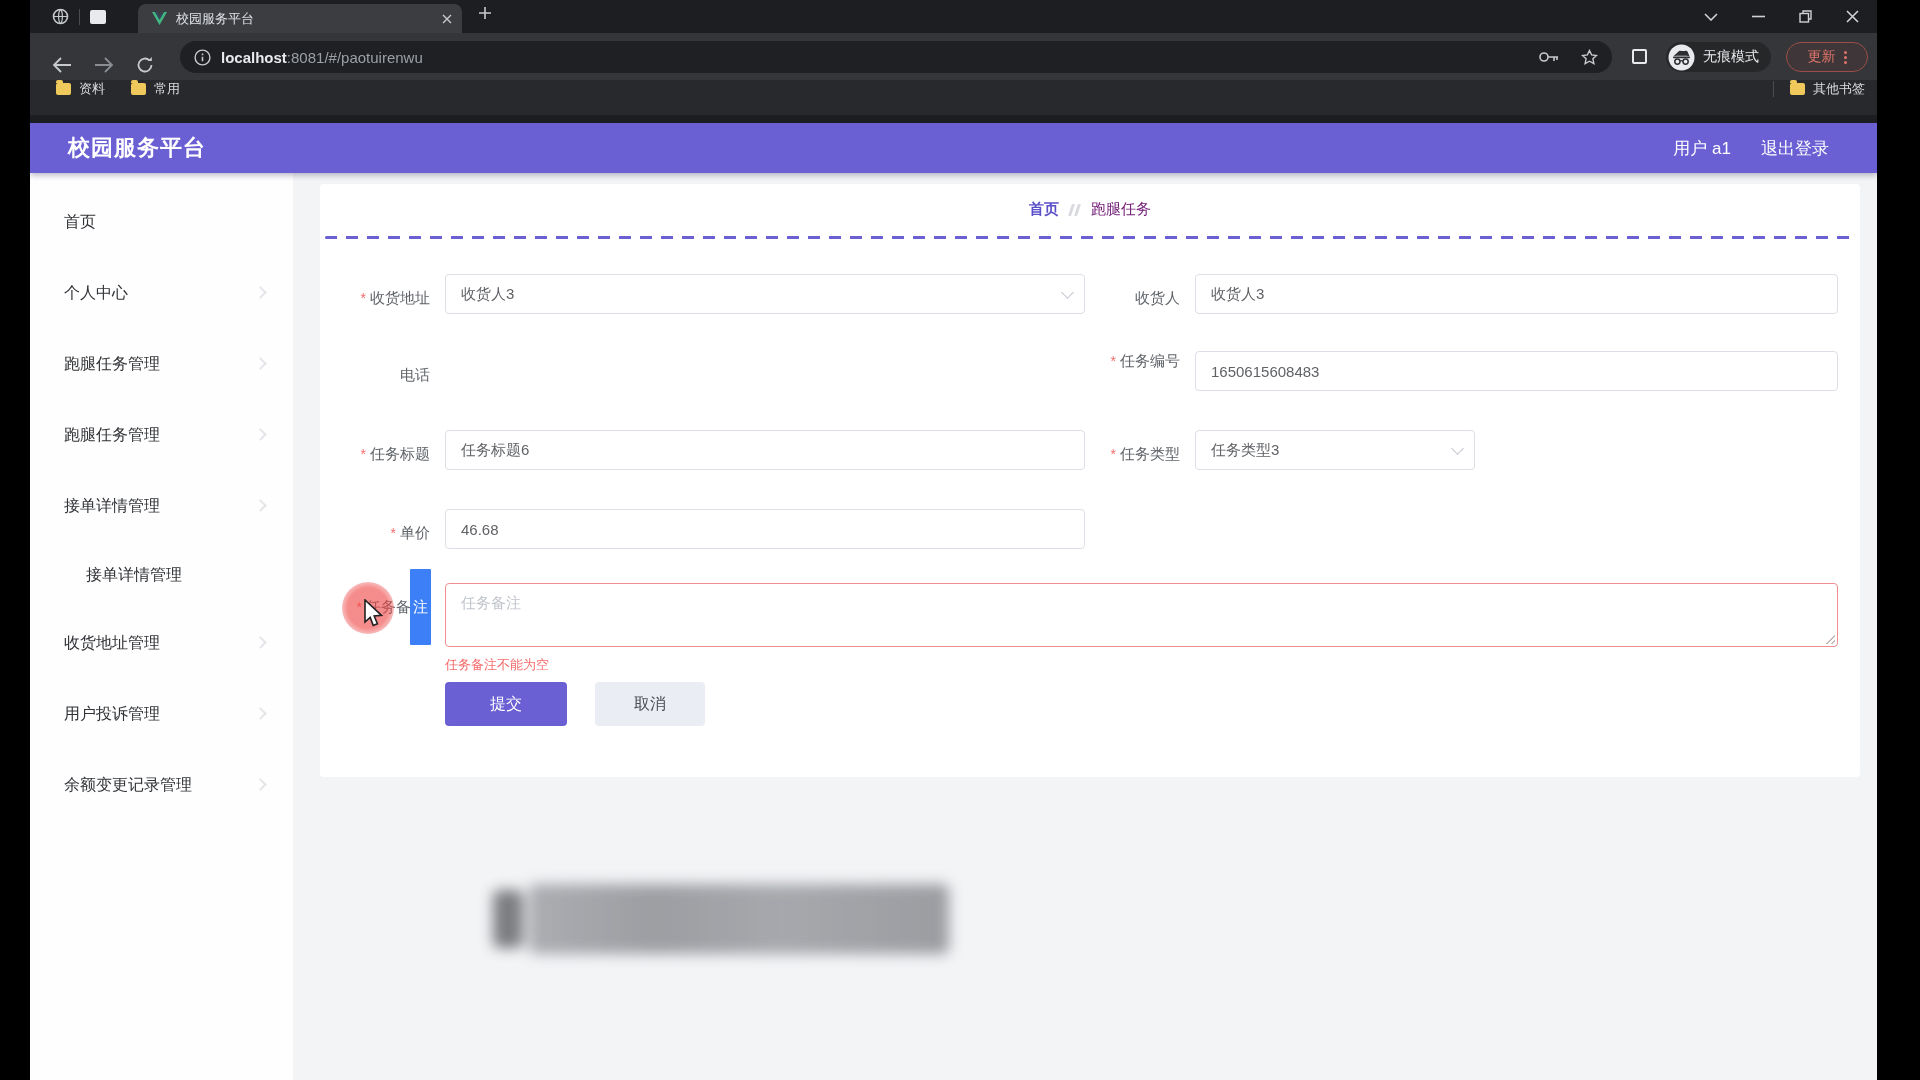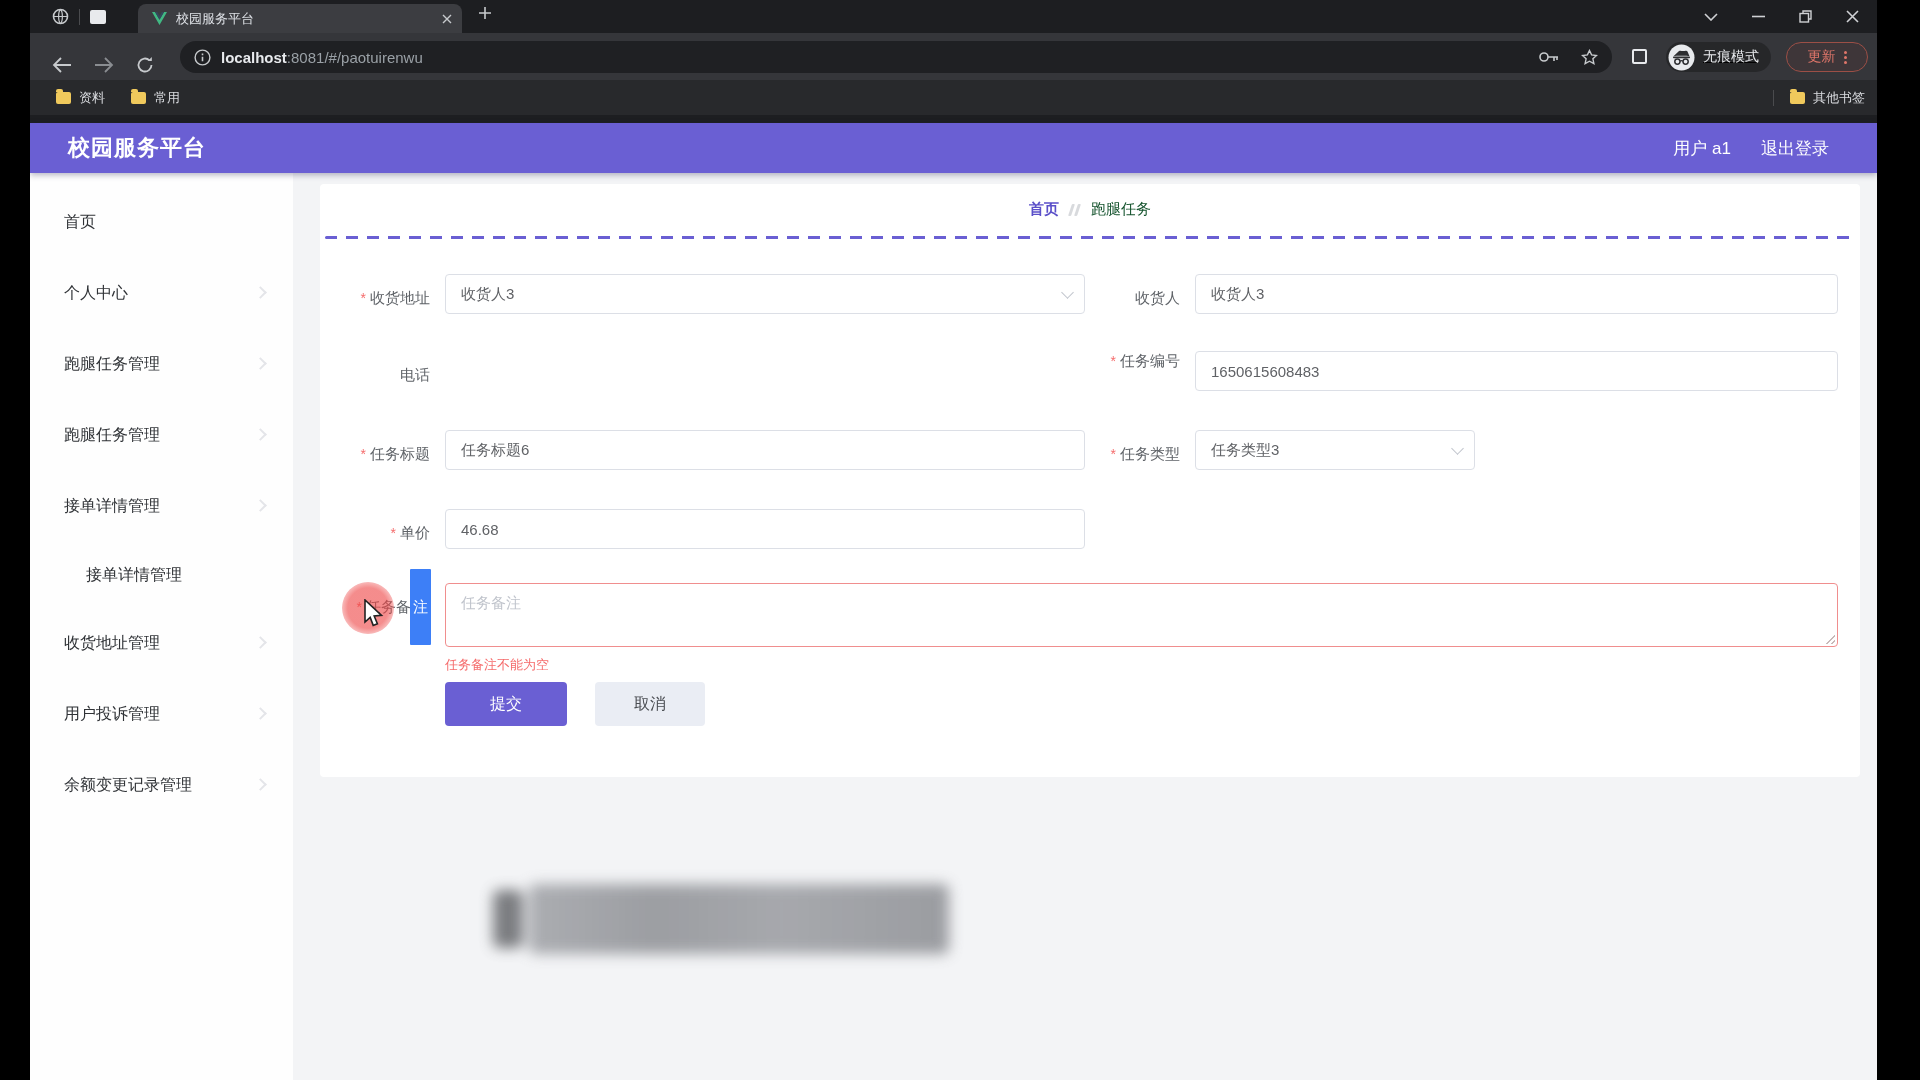--- a/index.html
+++ b/index.html
@@ -19,28 +19,28 @@
   .newtab { position:absolute; left:448px; top:6px; }
   .win-controls { position:absolute; right:8px; top:0; height:33px; display:flex; align-items:center; gap:34px; padding-right:10px; }
 
   .toolbar { position:absolute; left:0; top:33px; width:100%; height:64px; background:#35363a; display:flex; align-items:center; }
   .nav-btns { display:flex; align-items:center; gap:22px; padding-left:22px; }
   .omnibox { position:absolute; left:150px; top:8px; width:1432px; height:32px; background:#1f2023; border-radius:16px; display:flex; align-items:center; padding:0 14px; }
   .url { margin-left:10px; font-size:15px; color:#9aa0a6; flex:1; white-space:nowrap; overflow:hidden; }
   .url .host { color:#e8eaed; font-weight:700; }
   .omni-right { display:flex; align-items:center; gap:22px; }
   .ext-square { position:absolute; left:1602px; top:16px; width:15px; height:15px; border:2px solid #e8eaed; border-radius:2px; }
-  .incog-chip { position:absolute; left:1636px; top:9px; height:30px; background:rgba(0,0,0,.28); border-radius:15px; display:flex; align-items:center; gap:8px; padding:0 12px 0 2px;text-decoration:underline; }
+  .incog-chip { position:absolute; left:1636px; top:9px; height:30px; background:rgba(0,0,0,.28); border-radius:15px; display:flex; align-items:center; gap:8px; padding:0 12px 0 2px; }
   .incog-label { color:#e8eaed; font-size:14px; white-space:nowrap; }
   .update-pill { position:absolute; left:1756px; top:9px; width:82px; height:30px; border:1.5px solid #9c4f46; border-radius:15px; background:rgba(150,60,50,.10); display:flex; align-items:center; justify-content:center; gap:8px; }
   .update-label { color:#e0766a; font-size:14px; }
   .kebab { display:flex; flex-direction:column; gap:2px; }
   .kebab i { width:3px; height:3px; border-radius:50%; background:#e0766a; }
 
-  .bookmarksbar { position:absolute; left:0; top:80px; width:100%; height:35px; background:#28292c; display:flex; align-items:center; color:#dadce0; font-size:13px; }
+  .bookmarksbar { position:absolute; left:0; top:80px; width:100%; height:35px; background:#28292c; display:flex; align-items:flex-start; color:#dadce0; font-size:13px; }
   .bm-left { display:flex; align-items:center; gap:26px; padding-left:26px; }
   .bm-item { display:flex; align-items:center; gap:8px; }
   .folder { width:15px; height:12px; background:#f0c95c; border-radius:2px; position:relative; }
   .folder::before { content:""; position:absolute; left:0; top:-3px; width:7px; height:3px; background:#f0c95c; border-radius:2px 2px 0 0; }
   .bm-right { position:absolute; right:12px; display:flex; align-items:center; gap:10px; }
   .bm-divider { width:1px; height:16px; background:#4a4b4e; margin-right:6px; }
   .chrome-gap { position:absolute; left:0; top:115px; width:100%; height:8px; background:#1d1e21; }
 
   
   .app-header { position:absolute; left:0; top:123px; width:100%; height:50px; background:#6a5fd3; display:flex; align-items:center; box-shadow:0 2px 6px rgba(40,40,80,.35); z-index:5; }
@@ -52,21 +52,21 @@
   .side-item { height:71px; display:flex; align-items:center; padding:0 28px 0 34px; color:#2f3236; font-size:16px; position:relative; cursor:pointer; }
   .side-item.sub { height:66px; padding-left:56px; }
   .side-item .lbl { flex:1; }
   .chev { width:9px; height:9px; border-right:2px solid #e4e5e9; border-bottom:2px solid #e4e5e9; transform:rotate(-45deg); margin-top:-3px; }
 
   .main { position:absolute; left:263px; top:0; width:1584px; height:100%; background:#f3f4f6; }
   .card { position:absolute; left:27px; top:11px; width:1540px; height:593px; background:#fff; border-radius:4px; }
 
   .breadcrumb { position:absolute; left:0; top:16px; width:100%; display:flex; justify-content:center; align-items:center; gap:10px; font-size:15px; }
   .bc-home { color:#5b50c9; font-weight:700; }
-  .bc-current { color:#14532d; }
+  .bc-current { color:#701a75; }
   .bc-sep { width:12px; height:14px; position:relative; opacity:.55; }
   .bc-sep::before, .bc-sep::after { content:""; position:absolute; top:1px; width:3px; height:12px; background:#b9bcc2; transform:skewX(-18deg); border-radius:1px; }
   .bc-sep::before { left:1px; } .bc-sep::after { left:7px; }
 
   .dashed { position:absolute; left:5px; top:52px; width:1530px; height:3px;
             background:repeating-linear-gradient(90deg,#6a5fd3 0 12px,transparent 12px 21px); border-radius:2px; }
 
   .flabel { position:absolute; width:160px; text-align:right; font-size:15px; color:#5f6368; line-height:48px; white-space:nowrap; }
   .req { color:#f56c6c; margin-right:4px; font-size:14px; }
   .ctl { position:absolute; height:40px; border:1px solid #dcdfe6; border-radius:4px; background:#fff; display:flex; align-items:center; padding:0 15px; font-size:15px; color:#606266; }

